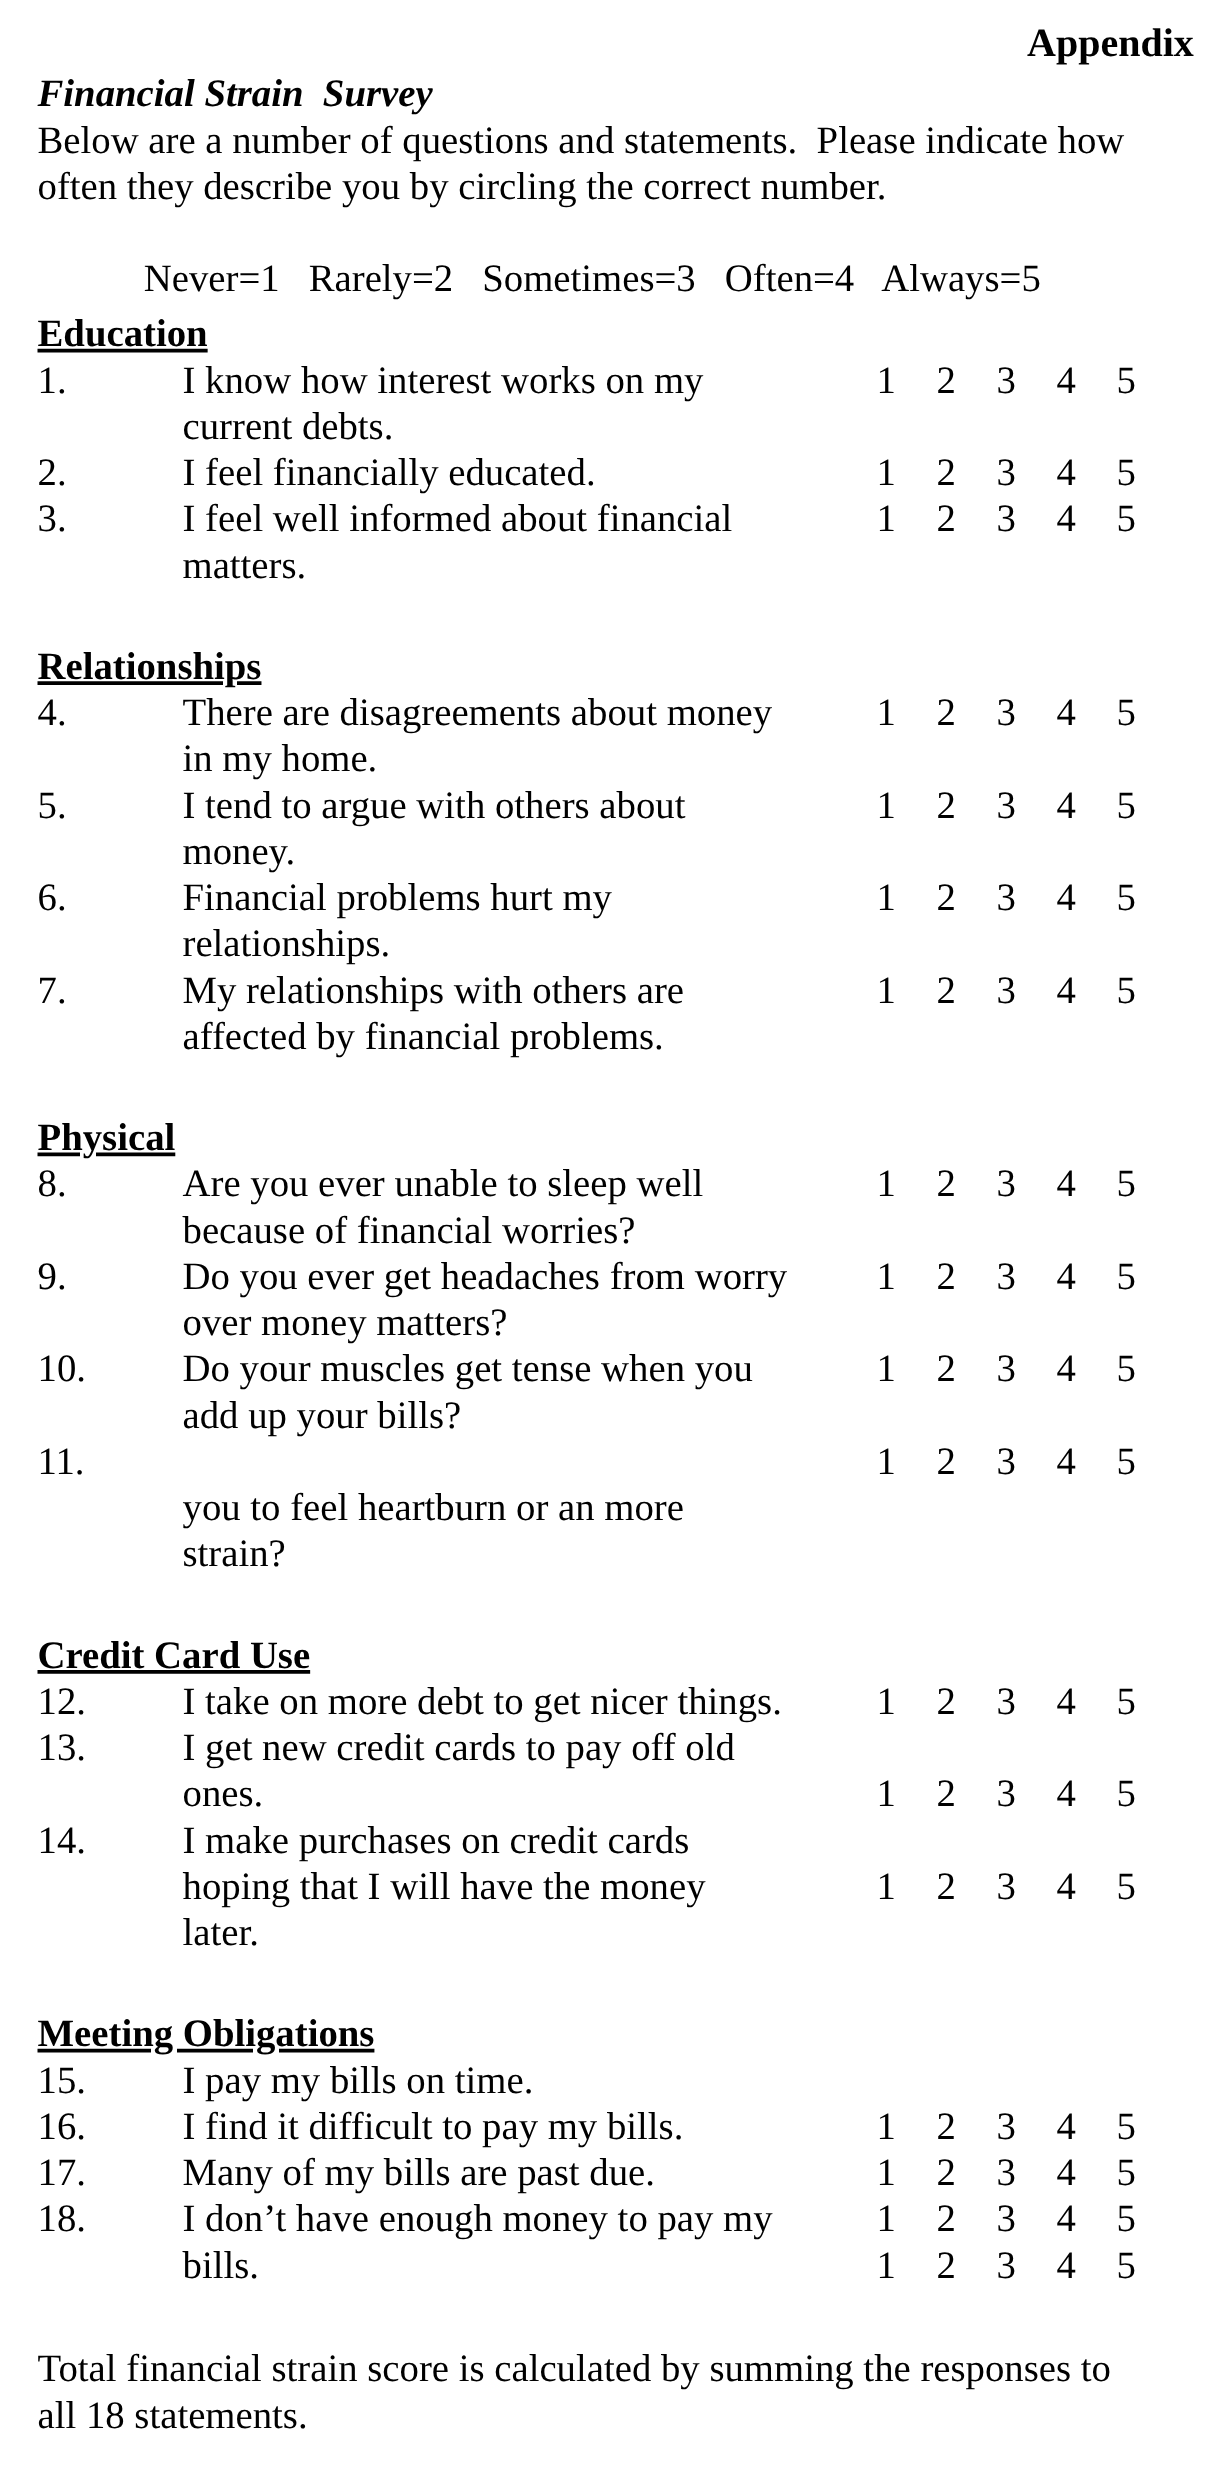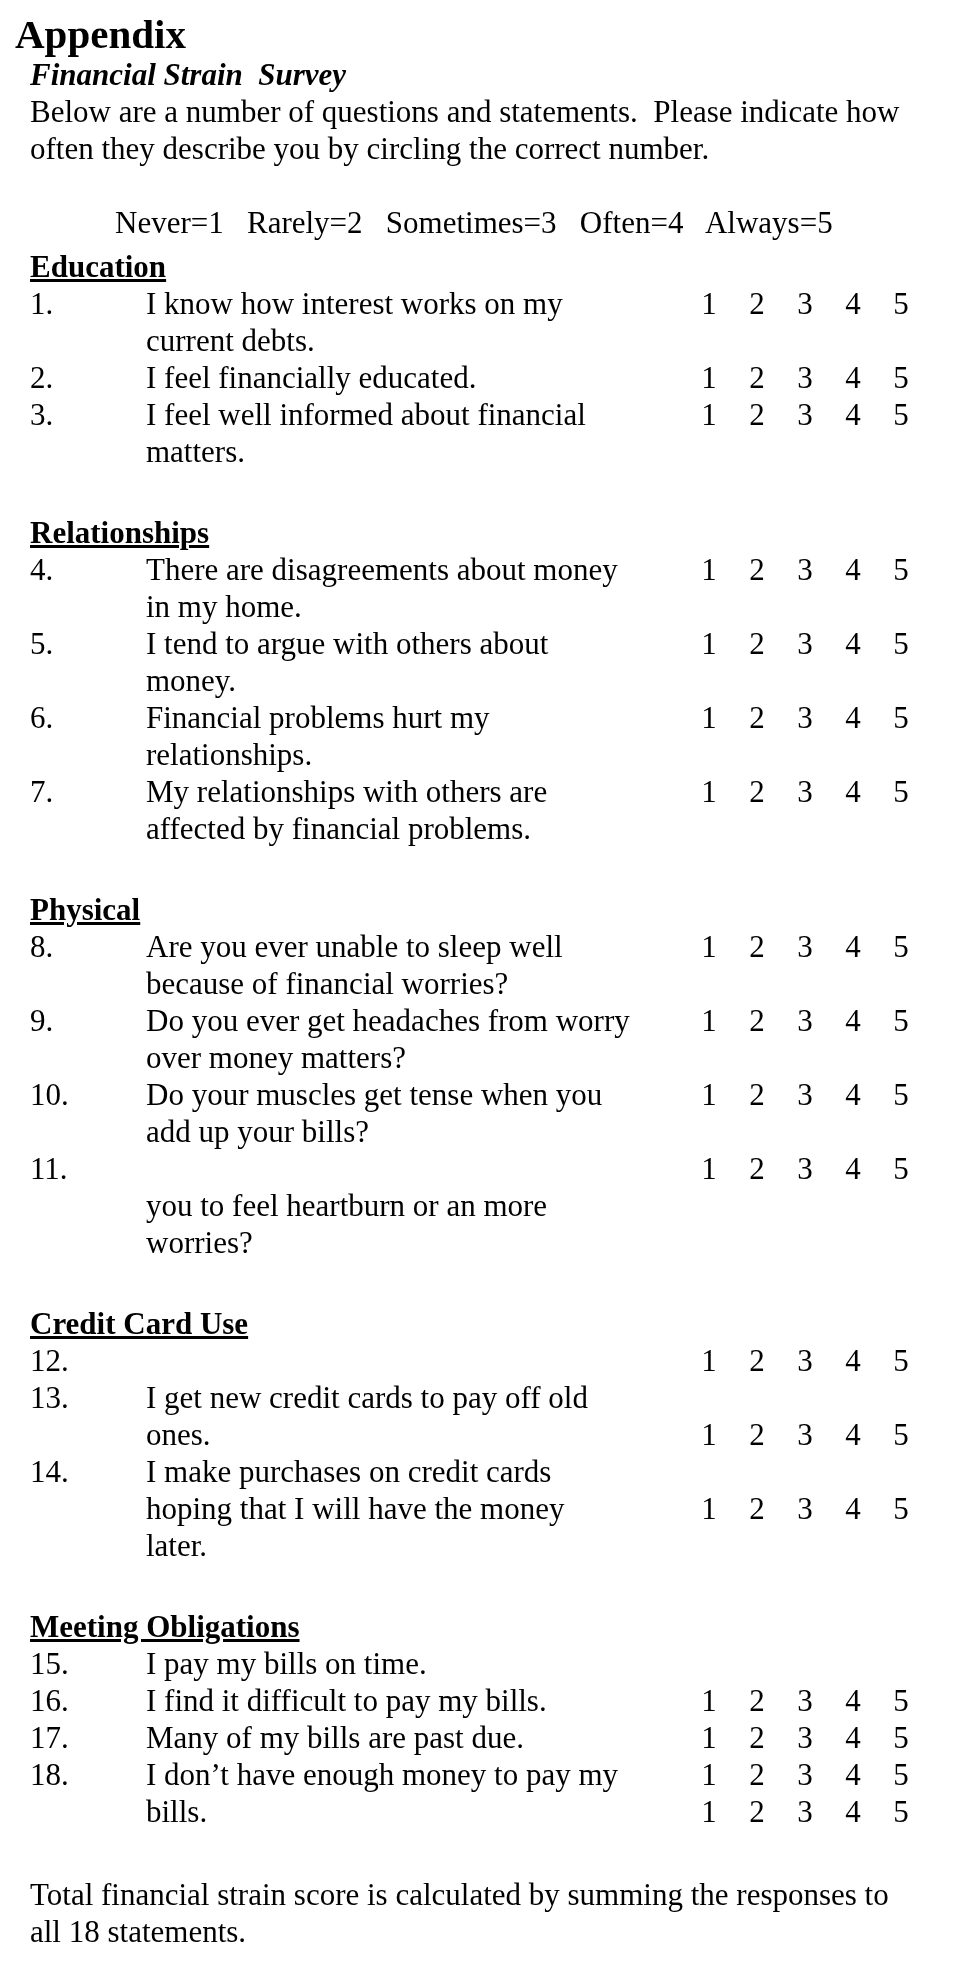--- a/index.html
+++ b/index.html
@@ -9,25 +9,25 @@
     box-sizing: border-box;
     background: #ffffff;
     color: #000000;
     font-family: "Liberation Serif", "DejaVu Serif", serif;
     font-size: 31px;
     padding: 12px 0 0 30px;
     overflow: hidden;
     position: relative;
   }
   .title {
-    font-size: 41px;
+    font-size: 32px;
     font-weight: bold;
     height: 44px;
     line-height: 44px;
-    text-align: left;
+    text-align: right;
     position: relative;
     left: -15px;
     white-space: pre;
   }
   .subtitle {
     font-weight: bold;
     font-style: italic;
     height: 37px;
     line-height: 37px;
     white-space: pre;
@@ -170,27 +170,28 @@
     <span class="qt">add up your bills?</span>
   </div>
   <div class="line">
     <span class="num">11.</span>
     <span class="ratings"><span class="rv">1</span><span class="rv">2</span><span class="rv">3</span><span class="rv">4</span><span class="rv">5</span></span>
   </div>
   <div class="line">
     <span class="qt">you to feel heartburn or an more</span>
   </div>
   <div class="line">
-    <span class="qt">worries?</span>
+    <span class="qt">strain?</span>
   </div>
 
   <div class="heading">Credit Card Use</div>
 
   <div class="line">
     <span class="num">12.</span>
+    <span class="qt">I take on more debt to get nicer things.</span>
     <span class="ratings"><span class="rv">1</span><span class="rv">2</span><span class="rv">3</span><span class="rv">4</span><span class="rv">5</span></span>
   </div>
   <div class="line">
     <span class="num">13.</span>
     <span class="qt">I get new credit cards to pay off old</span>
   </div>
   <div class="line">
     <span class="qt">ones.</span>
     <span class="ratings"><span class="rv">1</span><span class="rv">2</span><span class="rv">3</span><span class="rv">4</span><span class="rv">5</span></span>
   </div>

